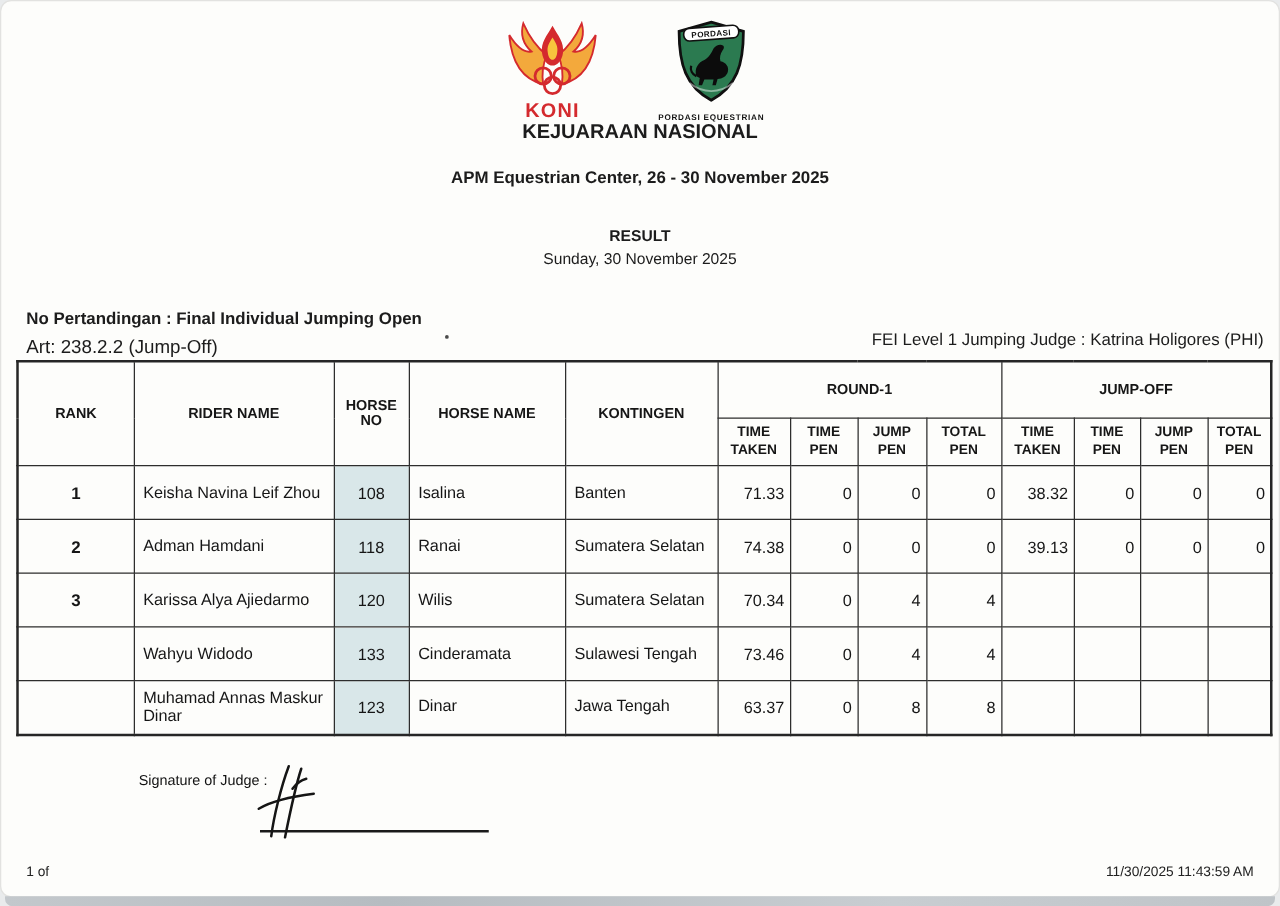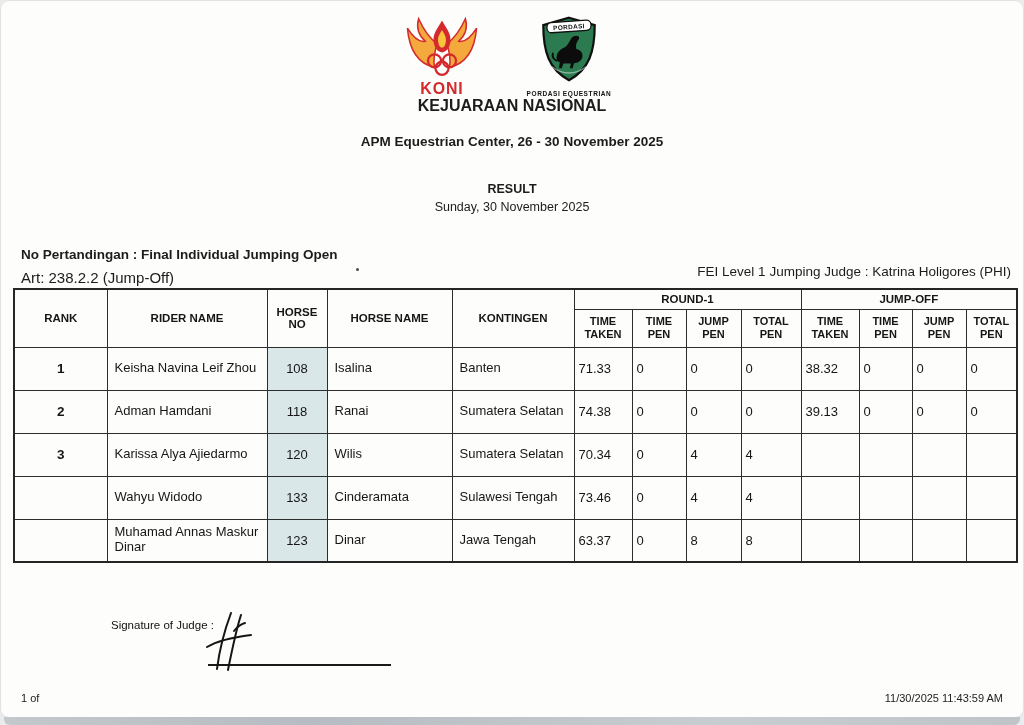--- a/index.html
+++ b/index.html
@@ -47,27 +47,27 @@
   .result-table{
     position:absolute;left:12px;top:287px;width:1003px;
     border-collapse:collapse;table-layout:fixed;
     font-size:13px;color:#161616;
   }
   .result-table th,.result-table td{
     border:1.6px solid #2d2d2d;padding:0 4px;box-sizing:border-box;
     overflow:hidden;
   }
   .result-table{border:2px solid #262626;}
-  .gh-row th{height:20px;font-size:11.5px;font-weight:bold;text-align:center;padding:3px 2px;}
+  .gh-row th{height:20px;font-size:11.5px;font-weight:bold;text-align:center;padding:16px 2px;}
   .ch-row th{height:38px;font-size:11px;font-weight:bold;text-align:center;line-height:1.2;vertical-align:middle;}
   .result-table tbody tr{height:43px;}
   td.c-rank{text-align:center;font-weight:bold;font-size:13.5px;}
   td.c-text{text-align:left;padding-left:7px;line-height:1.15;}
   td.c-horseno{text-align:center;background:var(--hl,#d9e7e9);}
-  td.c-num{text-align:left;}
+  td.c-num{text-align:right;}
   
   .sig-label{position:absolute;left:110px;top:618px;font-size:11.5px;color:#111;}
   .sig-line{position:absolute;left:207px;top:663px;width:183px;height:1.5px;background:#1a1a1a;}
   .sig-svg{position:absolute;left:200px;top:610px;}
   .page-label{position:absolute;left:20px;top:691px;font-size:11px;color:#222;}
   .timestamp{position:absolute;right:20px;top:691px;font-size:11px;color:#222;}
 </style>
 </head>
 <body>
 

